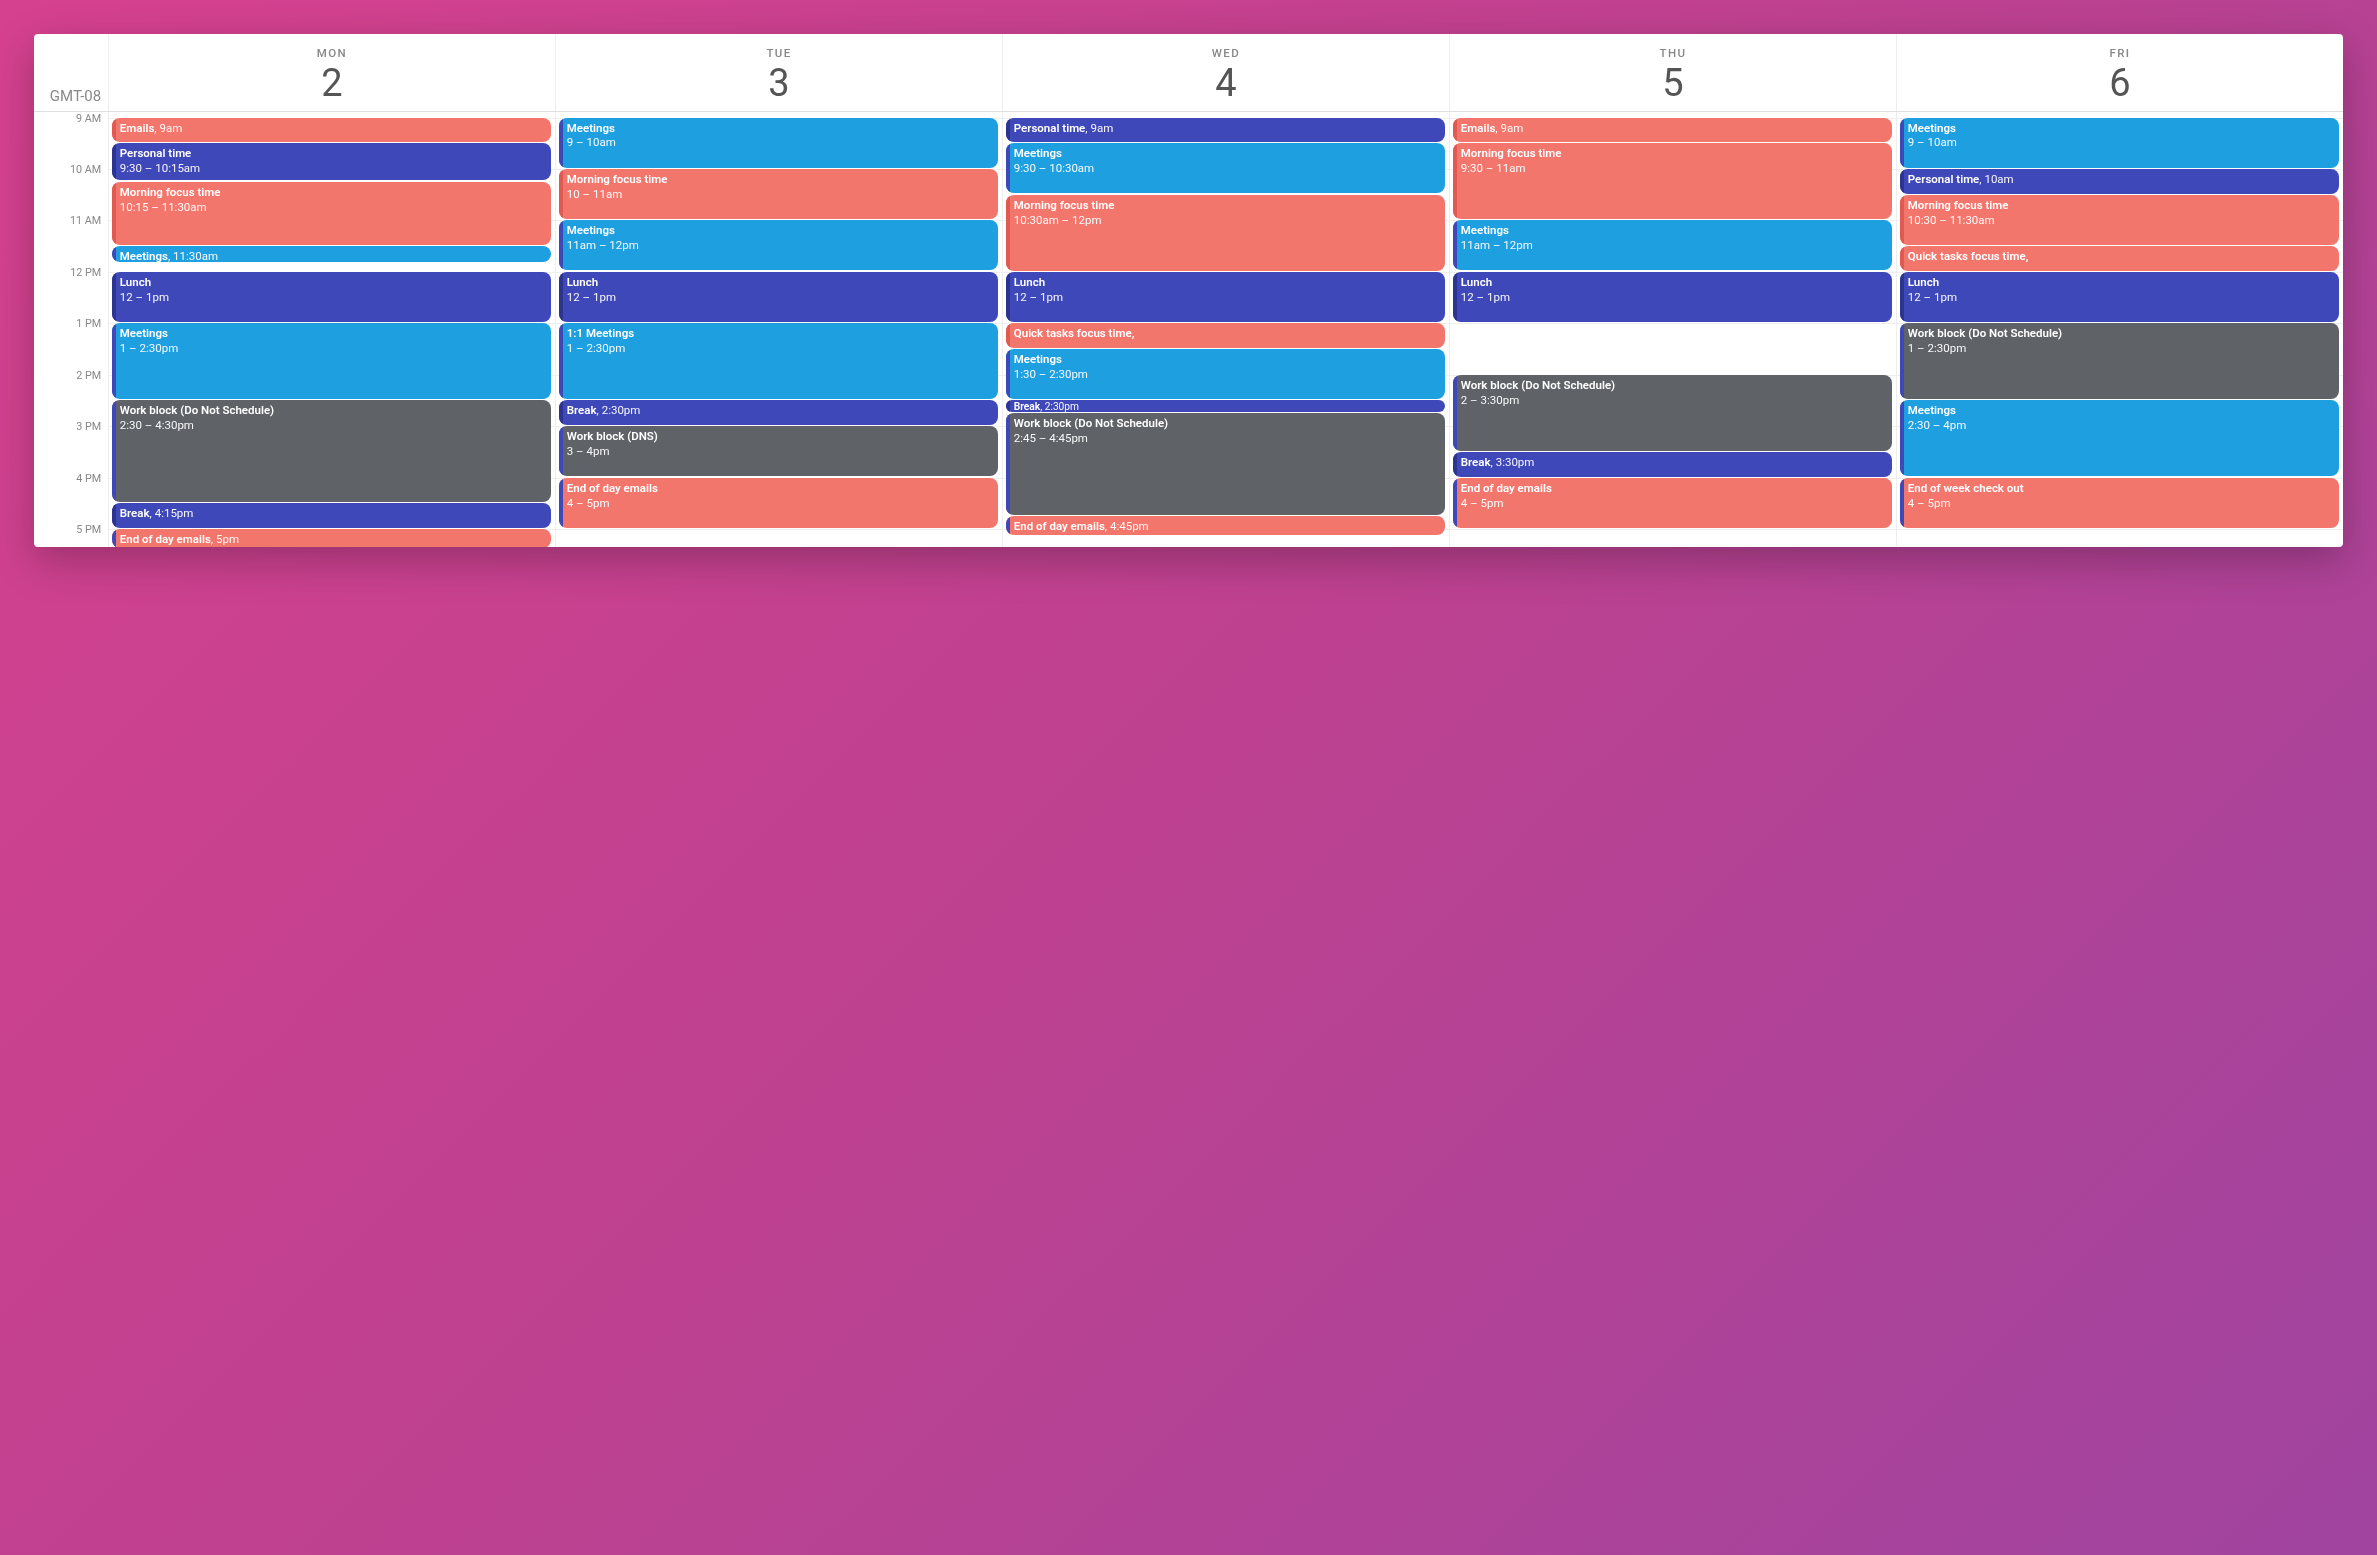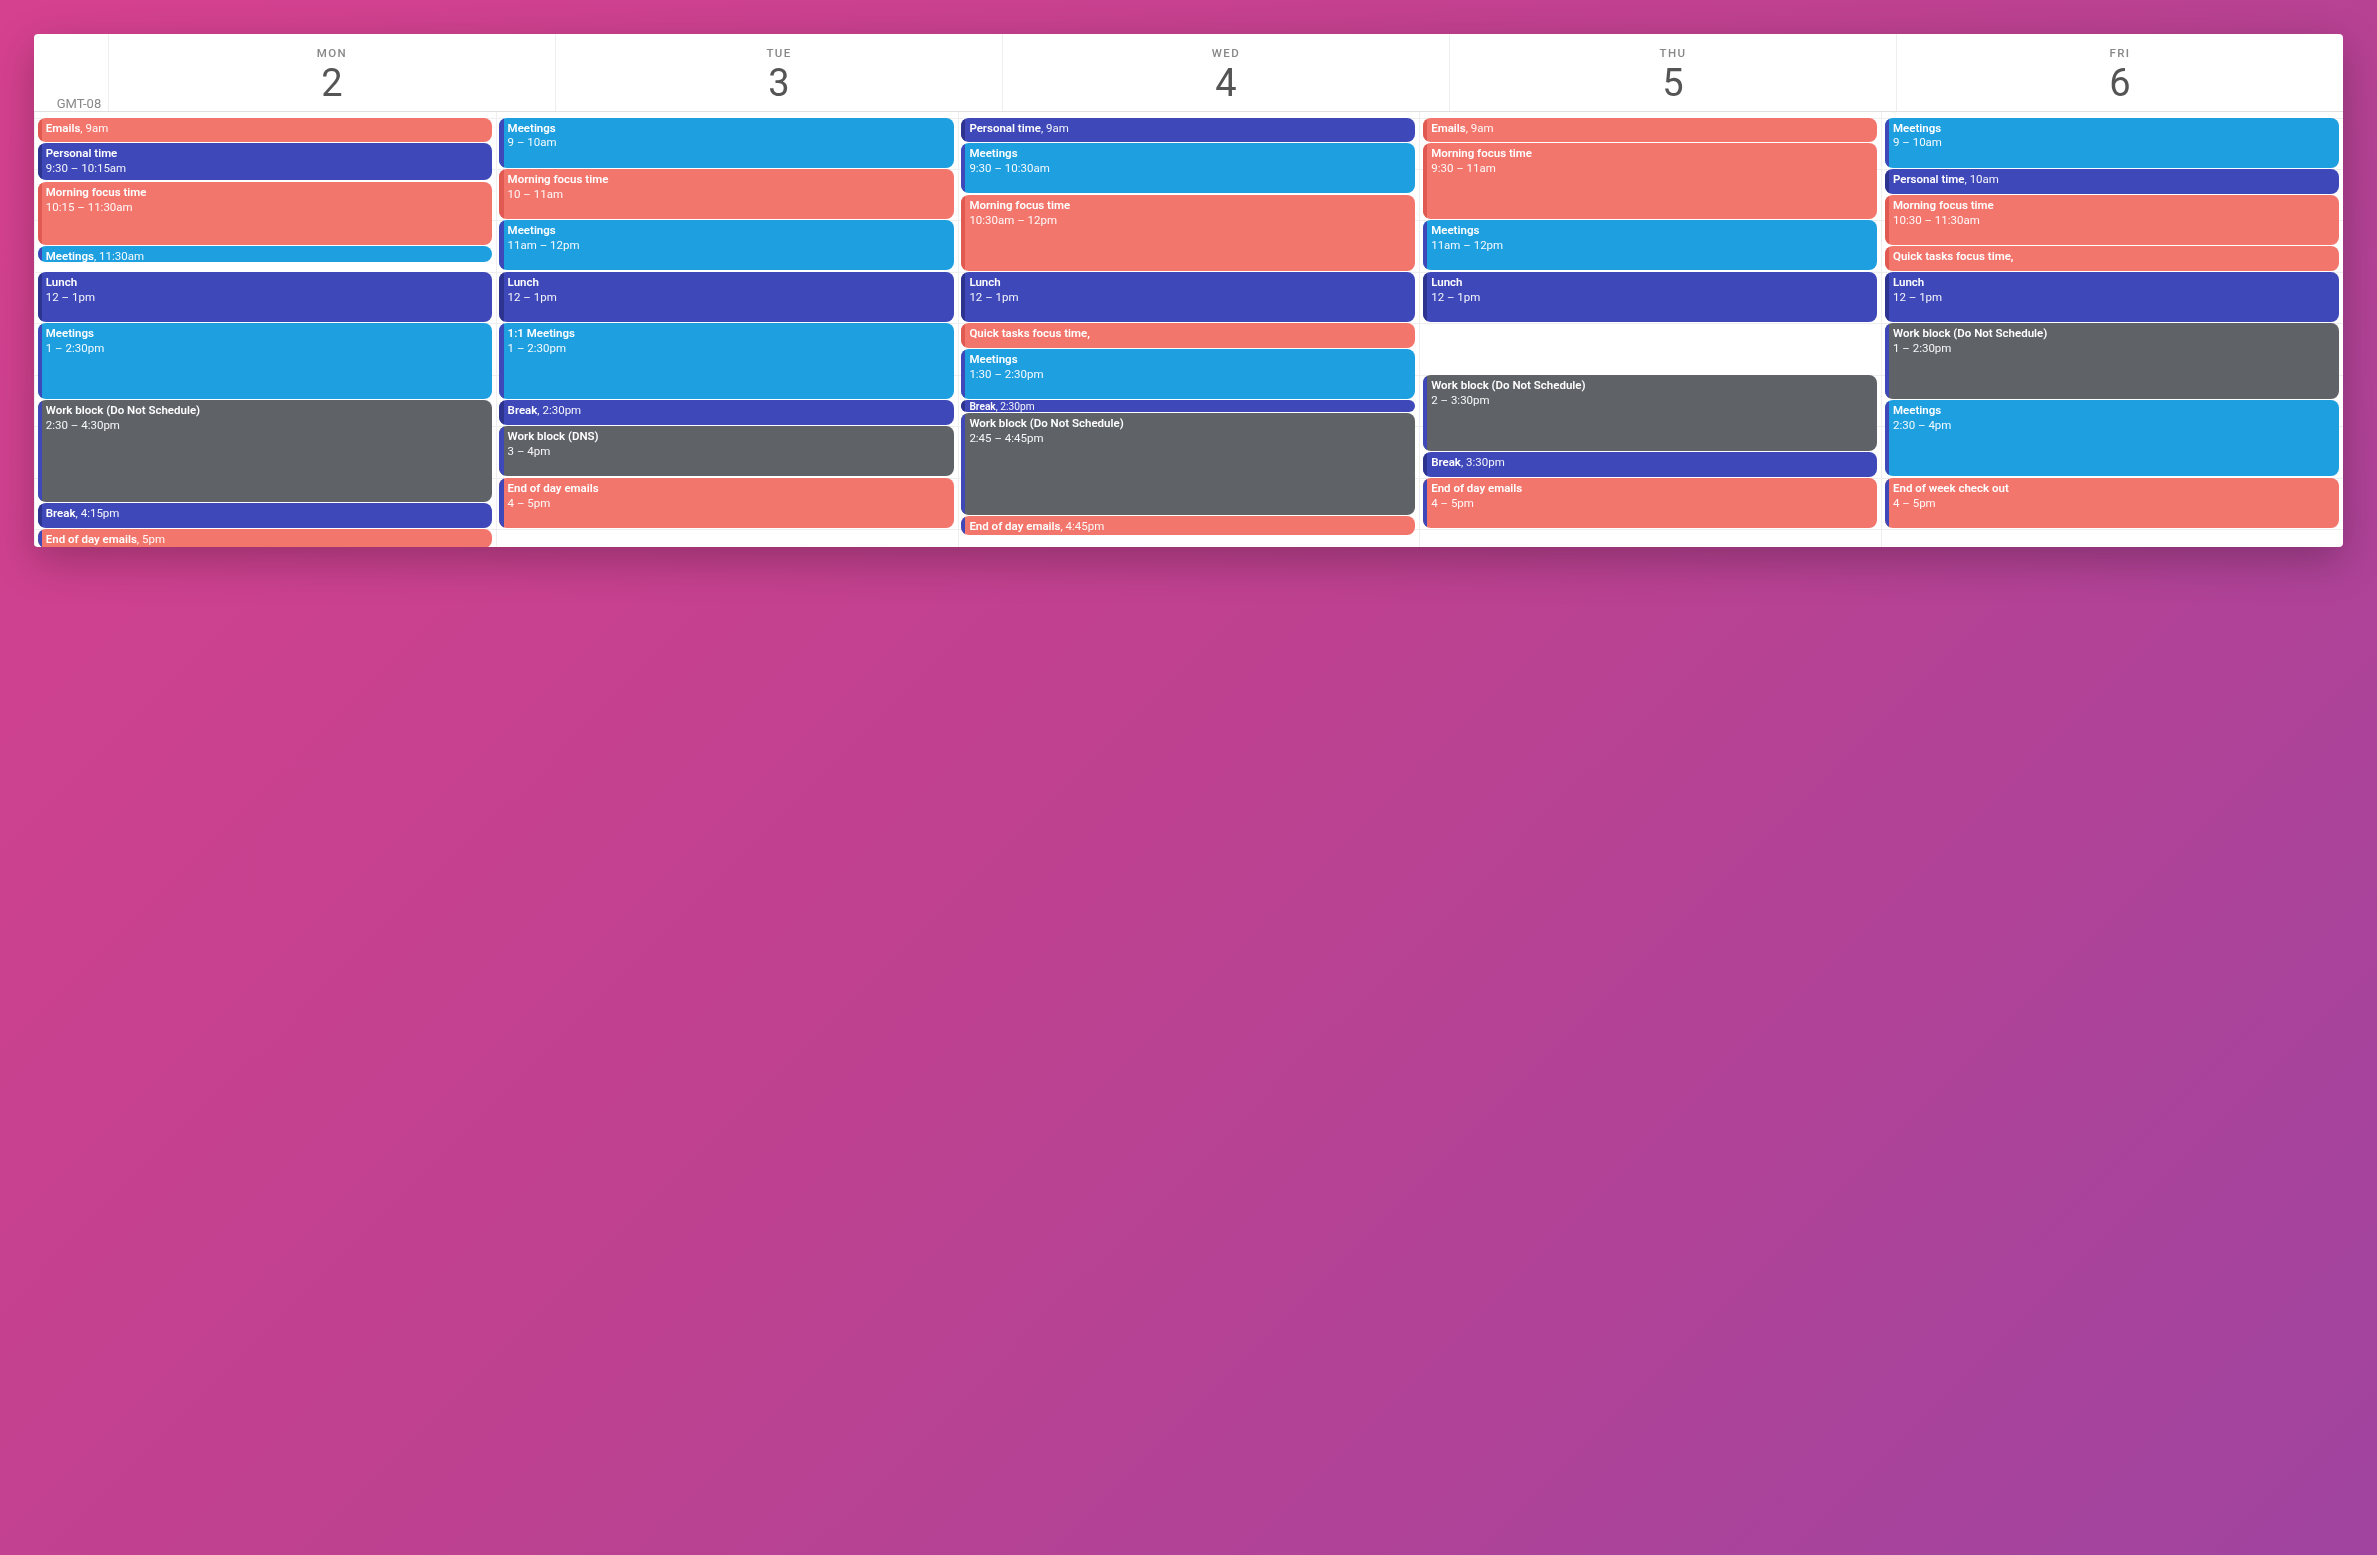--- a/index.html
+++ b/index.html
@@ -20,23 +20,23 @@
     display: flex;
     border-bottom: 0.7px solid #e0e0e0;
   }
   .gutter {
     width: 74px;
     flex: 0 0 74px;
     position: relative;
   }
   .tz-label {
     position: absolute;
-    bottom: 0;
+    bottom: 6px;
     right: 6.8px;
-    font-size: 13px;
+    font-size: 15px;
     color: #888;
   }
   .day-head {
     flex: 1;
     text-align: center;
     padding: 12.2px 0 6.8px 0;
     border-left: 0.7px solid #eee;
   }
   .day-head .abbr {
     font-size: 11.5px;
@@ -136,20 +136,31 @@
           <div class="abbr">THU</div>
                    <div class="num">5</div>
         </div>
         <div class="day-head">
           <div class="abbr">FRI</div>
                    <div class="num">6</div>
         </div>
       </div>
   </div>
   <div class="body-row">
+    <div class="time-gutter" id="time-gutter" style="height: 435px;">
+        <div class="hour-label" style="top: 5.4px;">9 AM</div>
+        <div class="hour-label" style="top: 57px;">10 AM</div>
+        <div class="hour-label" style="top: 108px;">11 AM</div>
+        <div class="hour-label" style="top: 160px;">12 PM</div>
+        <div class="hour-label" style="top: 211px;">1 PM</div>
+        <div class="hour-label" style="top: 263px;">2 PM</div>
+        <div class="hour-label" style="top: 314px;">3 PM</div>
+        <div class="hour-label" style="top: 366px;">4 PM</div>
+        <div class="hour-label" style="top: 417px;">5 PM</div>
+      </div>
     <div class="grid" id="grid" style="height: 435px;">
         <div class="day-col" style="height: 435px;">
           <div class="hour-line" style="top: 5.4px;"></div>
           <div class="hour-line" style="top: 57px;"></div>
           <div class="hour-line" style="top: 108px;"></div>
           <div class="hour-line" style="top: 160px;"></div>
           <div class="hour-line" style="top: 211px;"></div>
           <div class="hour-line" style="top: 263px;"></div>
           <div class="hour-line" style="top: 314px;"></div>
           <div class="hour-line" style="top: 366px;"></div>

